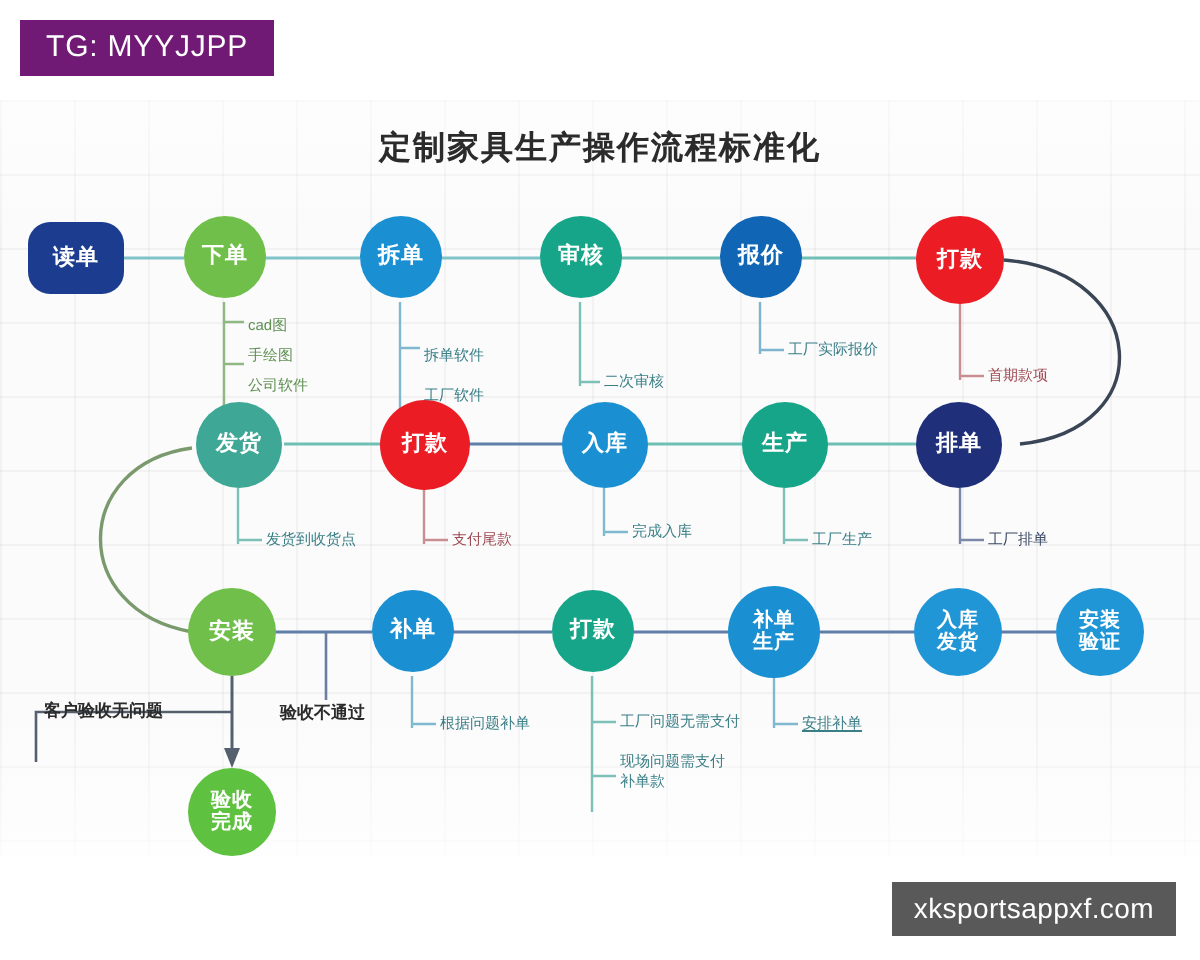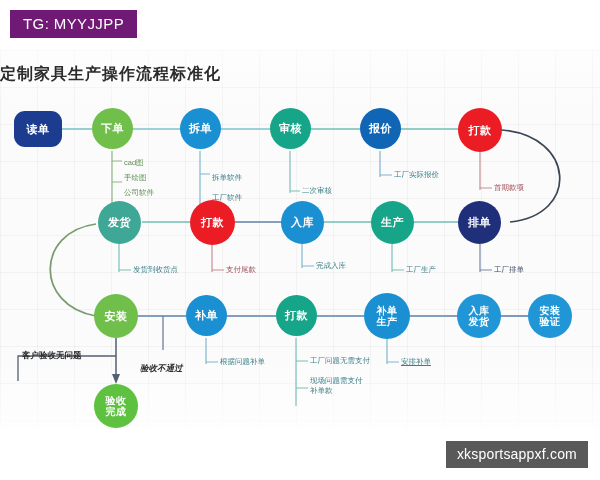--- a/index.html
+++ b/index.html
@@ -39,20 +39,21 @@
     background-size:37px 37px;
     overflow:hidden;
   }
   #canvas::after{
     content:"";position:absolute;inset:0;
     background:linear-gradient(to bottom, rgba(255,255,255,.55) 0%, rgba(255,255,255,0) 18%, rgba(255,255,255,0) 80%, rgba(255,255,255,.75) 100%);
     pointer-events:none;
   }
   #title{
     position:absolute;left:0;top:14px;width:600px;
+    text-align:center;
     font-size:16px;font-weight:bold;color:#2b2b2b;
     letter-spacing:1px;
     z-index:20;
   }
   svg#wires{position:absolute;left:0;top:0;width:600px;height:378px;z-index:5;}
 
   
   .node{
     position:absolute;z-index:12;
     display:flex;align-items:center;justify-content:center;
@@ -214,17 +215,17 @@
   <div class="leaf" style="left:133px;top:215px;">发货到收货点</div>
 
   <div class="leaf" style="left:220px;top:307px;">根据问题补单</div>
   <div class="leaf" style="left:310px;top:306px;line-height:1.35;">工厂问题无需支付
 
 现场问题需支付
 补单款</div>
   <div class="leaf" style="left:401px;top:307px;text-decoration:underline;">安排补单</div>
 
   <div class="edge-label" style="left:22px;top:300px;">客户验收无问题</div>
-  <div class="edge-label" style="left:140px;top:313px;font-style:italic;">验收不通过</div>
+  <div class="edge-label" style="left:140px;top:301px;">验收不通过</div>
 
 </div>
 
 <div id="site-badge">xksportsappxf.com</div>
 
 </body></html>

